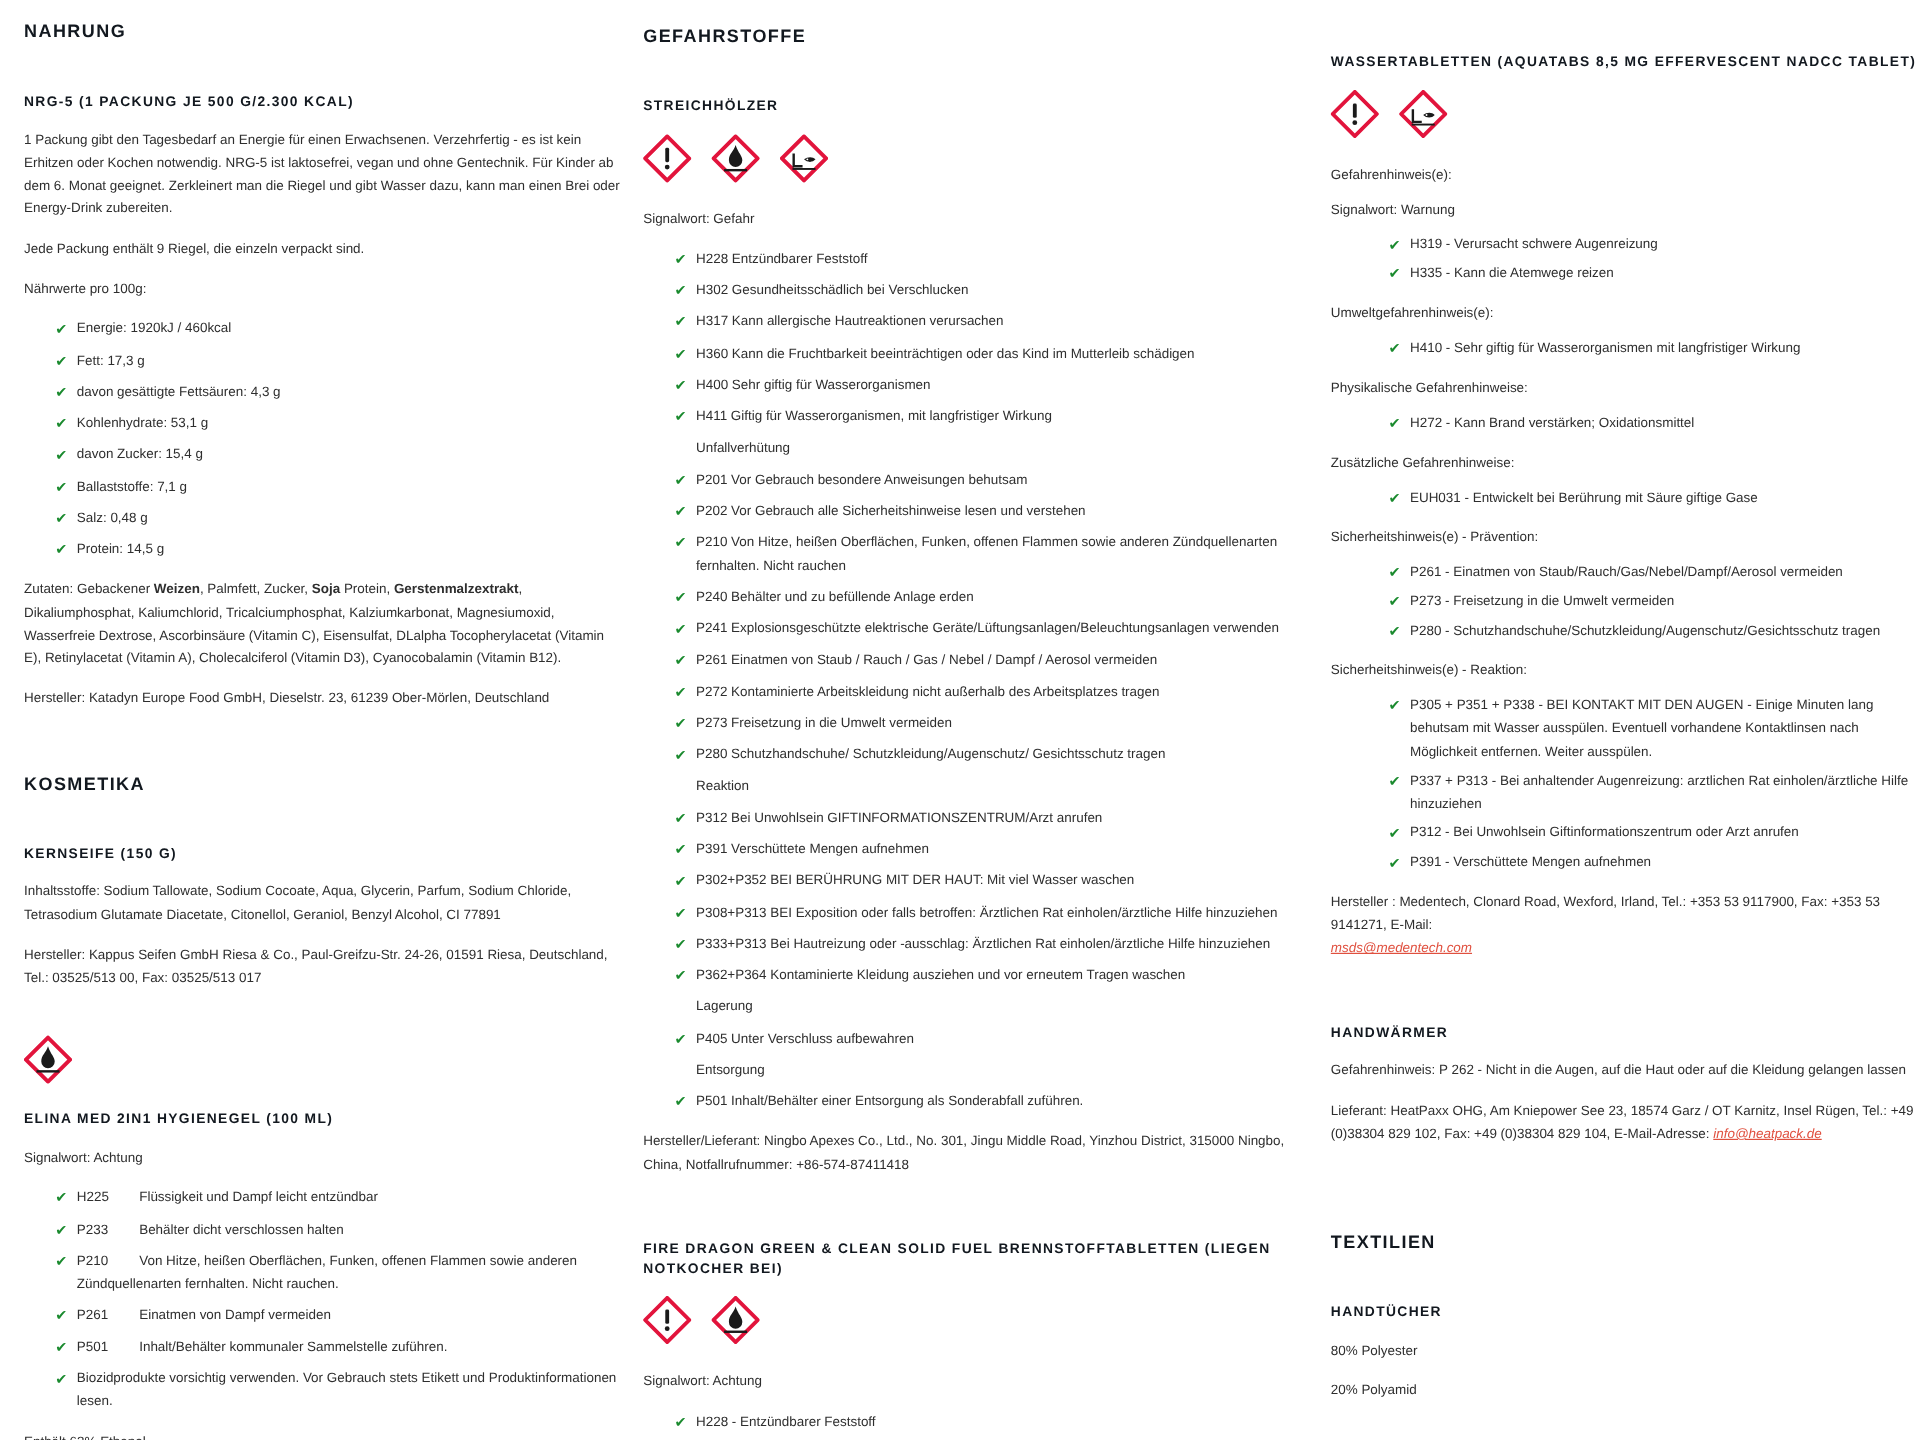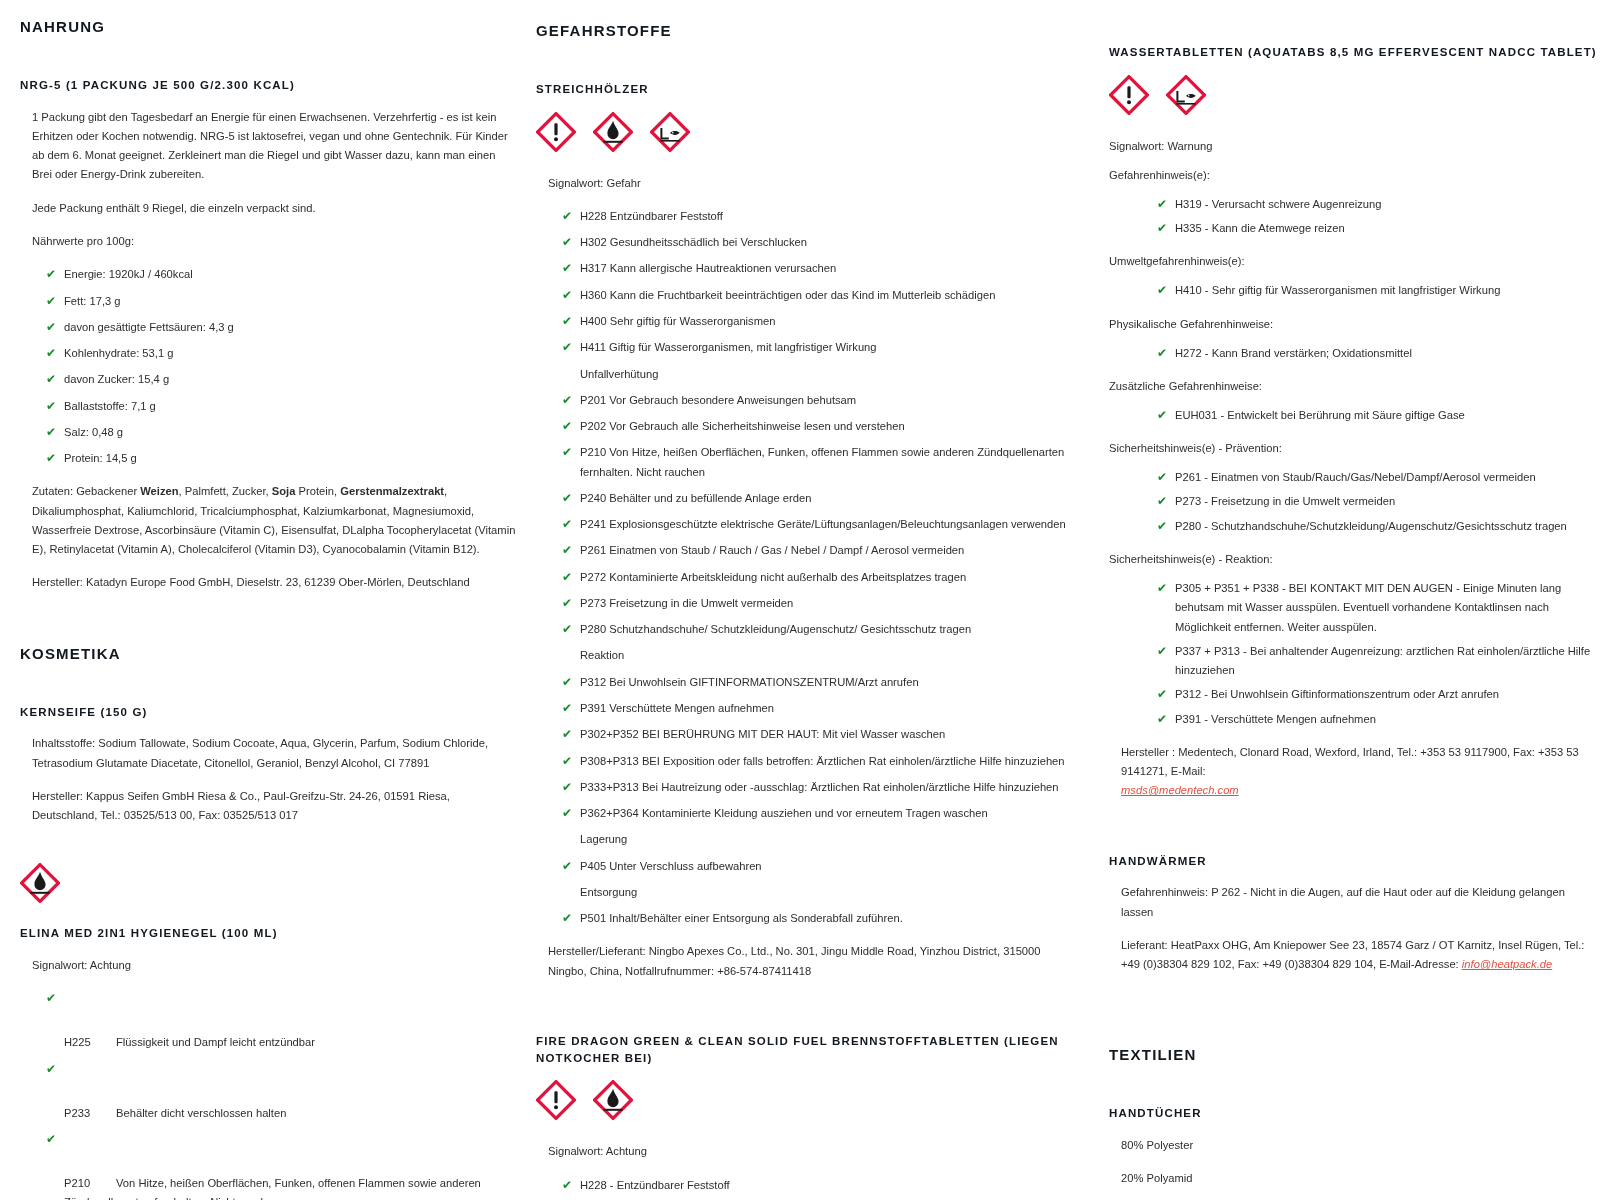--- a/index.html
+++ b/index.html
@@ -38,21 +38,21 @@
     font-weight: bold;
     letter-spacing: 1.15px;
     color: #12181f;
     margin: 0 0 14px 0;
     text-transform: uppercase;
     line-height: 1.45;
   }
   p.para {
     font-size: 11.2px;
     line-height: 1.72;
-    margin: 0 0 14px 12px;
+    margin: 0 0 14px 0;
     color: #2e2e2e;
   }
   p.tight { margin-bottom: 2px; }
   p.label {
     font-size: 11.2px;
     line-height: 1.7;
     margin: 0 0 10px 0;
     color: #2e2e2e;
   }
   ul.checklist {
@@ -73,21 +73,20 @@
     left: 0;
     top: 0;
     color: #1a8a2e;
     font-size: 12px;
     line-height: 1.6;
   }
   ul.checklist li.nobullet { padding-left: 18px; }
   .code-cell {
     display: inline-block;
     min-width: 52px;
-    margin-top: 44px;
   }
   .bold { font-weight: bold; }
   .link { color: #e0503f; font-style: italic; }
   .pictos { display: flex; gap: 17px; margin: 6px 0 22px 0; }
   .picto { width: 40px; height: 40px; position: relative; }
   .spacer-sm { height: 18px; }
   .spacer-md { height: 38px; }
   .spacer-lg { height: 58px; }
   ul.checklist.nested-list { padding-left: 48px; }
   ul.checklist.nested-list li { margin-bottom: 5px; }
@@ -241,23 +240,23 @@
             <circle cx="50" cy="68" r="5" fill="#1a1a1a"></circle>
           </svg></span>
         <span class="picto"><svg viewBox="0 0 100 100" width="40" height="40">
             <polygon points="50,4 96,50 50,96 4,50" fill="#ffffff" stroke="#e2143c" stroke-width="8"></polygon>
             <path d="M26 40 h5 v24 h16 v5 H26 Z" fill="#1a1a1a"></path>
             <path d="M50 52 c8 -6 18 -6 24 0 c-6 7 -17 7 -24 0 Z" fill="#1a1a1a"></path>
             <circle cx="57" cy="52" r="2" fill="#ffffff"></circle>
             <rect x="26" y="70" width="48" height="4" fill="#1a1a1a"></rect>
           </svg></span>
       </div>
+    <p class="label">Gefahrenhinweis(e):</p>
+
     <p class="label">Signalwort: Warnung</p>
-
-    <p class="label">Gefahrenhinweis(e):</p>
     <ul class="checklist nested-list" id="w-hazards">
         <li><span class="tick">✔</span><span>H319 - Verursacht schwere Augenreizung</span></li>
         <li><span class="tick">✔</span><span>H335 - Kann die Atemwege reizen</span></li>
       </ul>
 
     <p class="label">Umweltgefahrenhinweis(e):</p>
     <ul class="checklist nested-list" id="w-env">
         <li><span class="tick">✔</span><span>H410 - Sehr giftig für Wasserorganismen mit langfristiger Wirkung</span></li>
       </ul>
 

